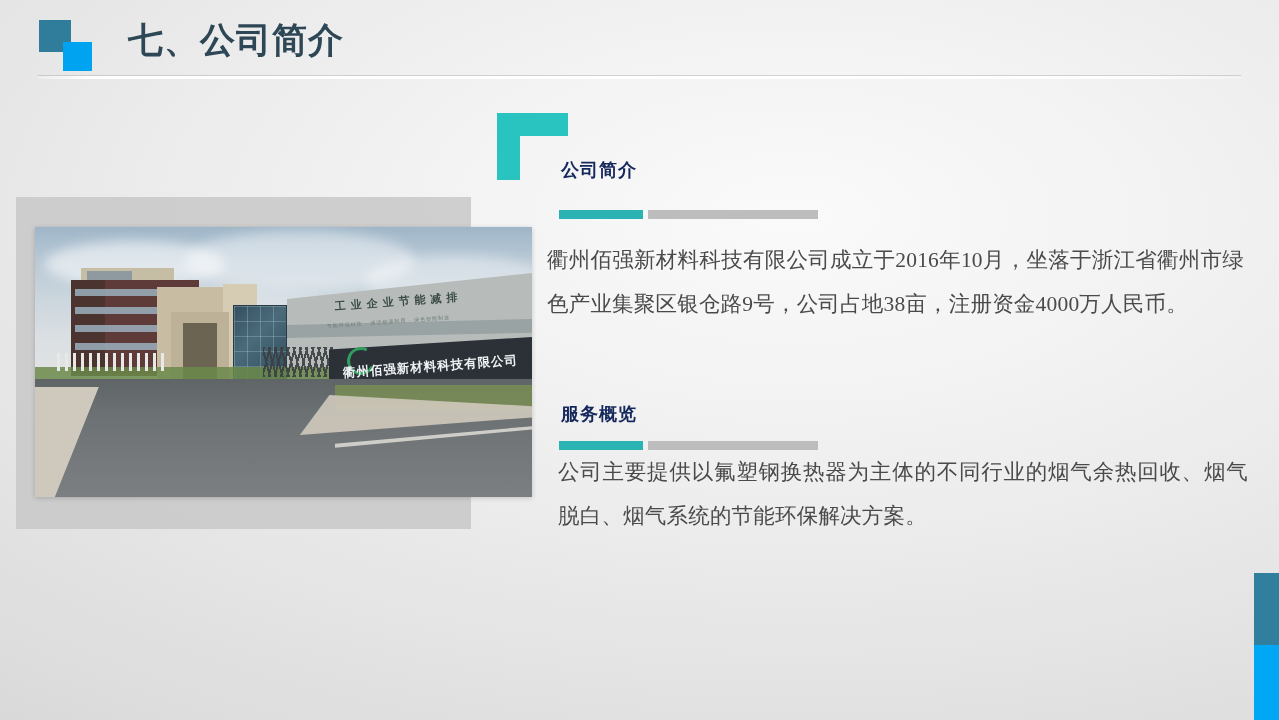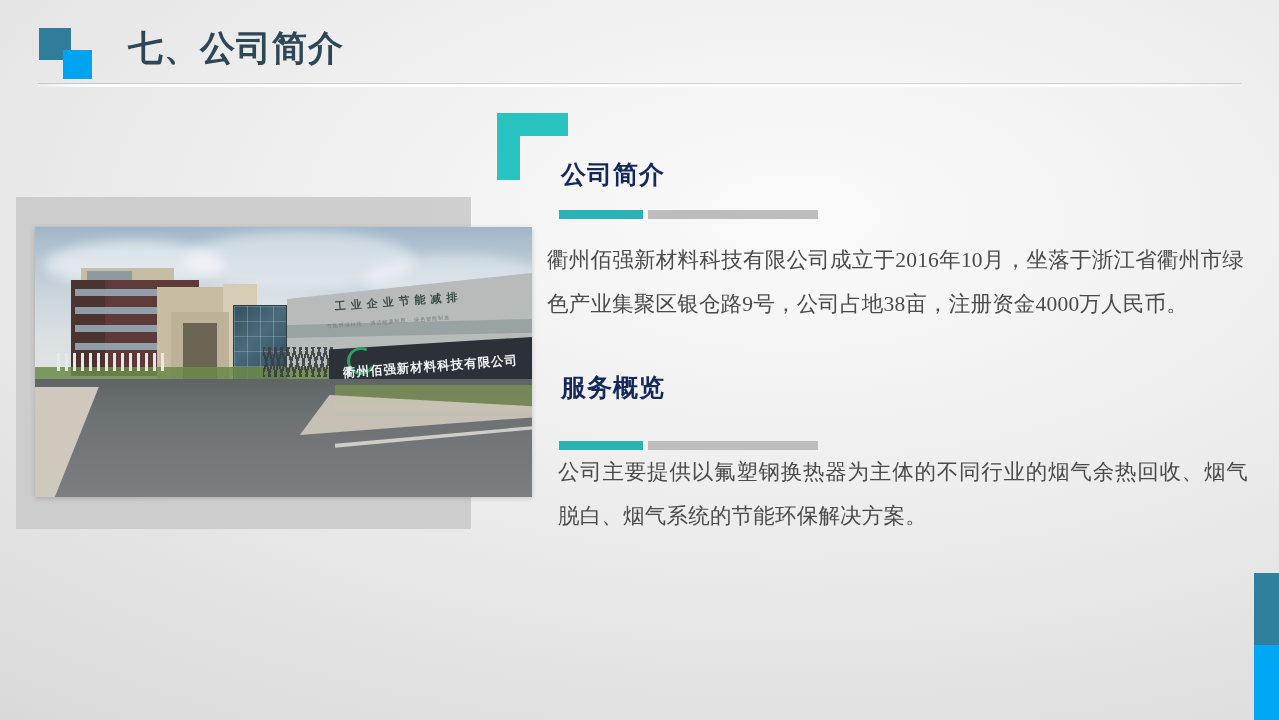--- a/index.html
+++ b/index.html
@@ -32,21 +32,20 @@
         #d3d3d3 88%,
         #cdcdcd 100%);
   }
 
   
   #header {
     position: absolute;
     left: 0; top: 0;
     width: 1047px;
     height: 90px;
-    margin-top: 8px;
   }
   .sq-a {
     position: absolute;
     left: 39px;  top: 20px;
     width: 32px; height: 32px;
     background: #307d9b;
   }
   .sq-b {
     position: absolute;
     left: 63px;  top: 42px;
@@ -272,29 +271,29 @@
     position:absolute; left:0; top:0; width:71px; height:23px;
     background:#2ac4c0;
   }
   .corner-bracket .bar-v {
     position:absolute; left:0; top:0; width:23px; height:67px;
     background:#2ac4c0;
   }
 
   .section-heading {
     position:absolute;
-    font-size:25px;
+    font-size:18px;
     font-weight:bold;
     color:#15285c;
     letter-spacing:1px;
     white-space:nowrap;
     font-family:"Liberation Sans", sans-serif;
   }
   #heading-1 { left:561px; top:158px; }
-  #heading-2 { left:561px; top:371px; }
+  #heading-2 { left:561px; top:402px; }
 
   .rule {
     position:absolute;
     height:9px;
   }
   .rule .seg-teal {
     position:absolute; left:0; top:0; width:84px; height:9px;
     background:#2bb3b3;
   }
   .rule .seg-gray {

